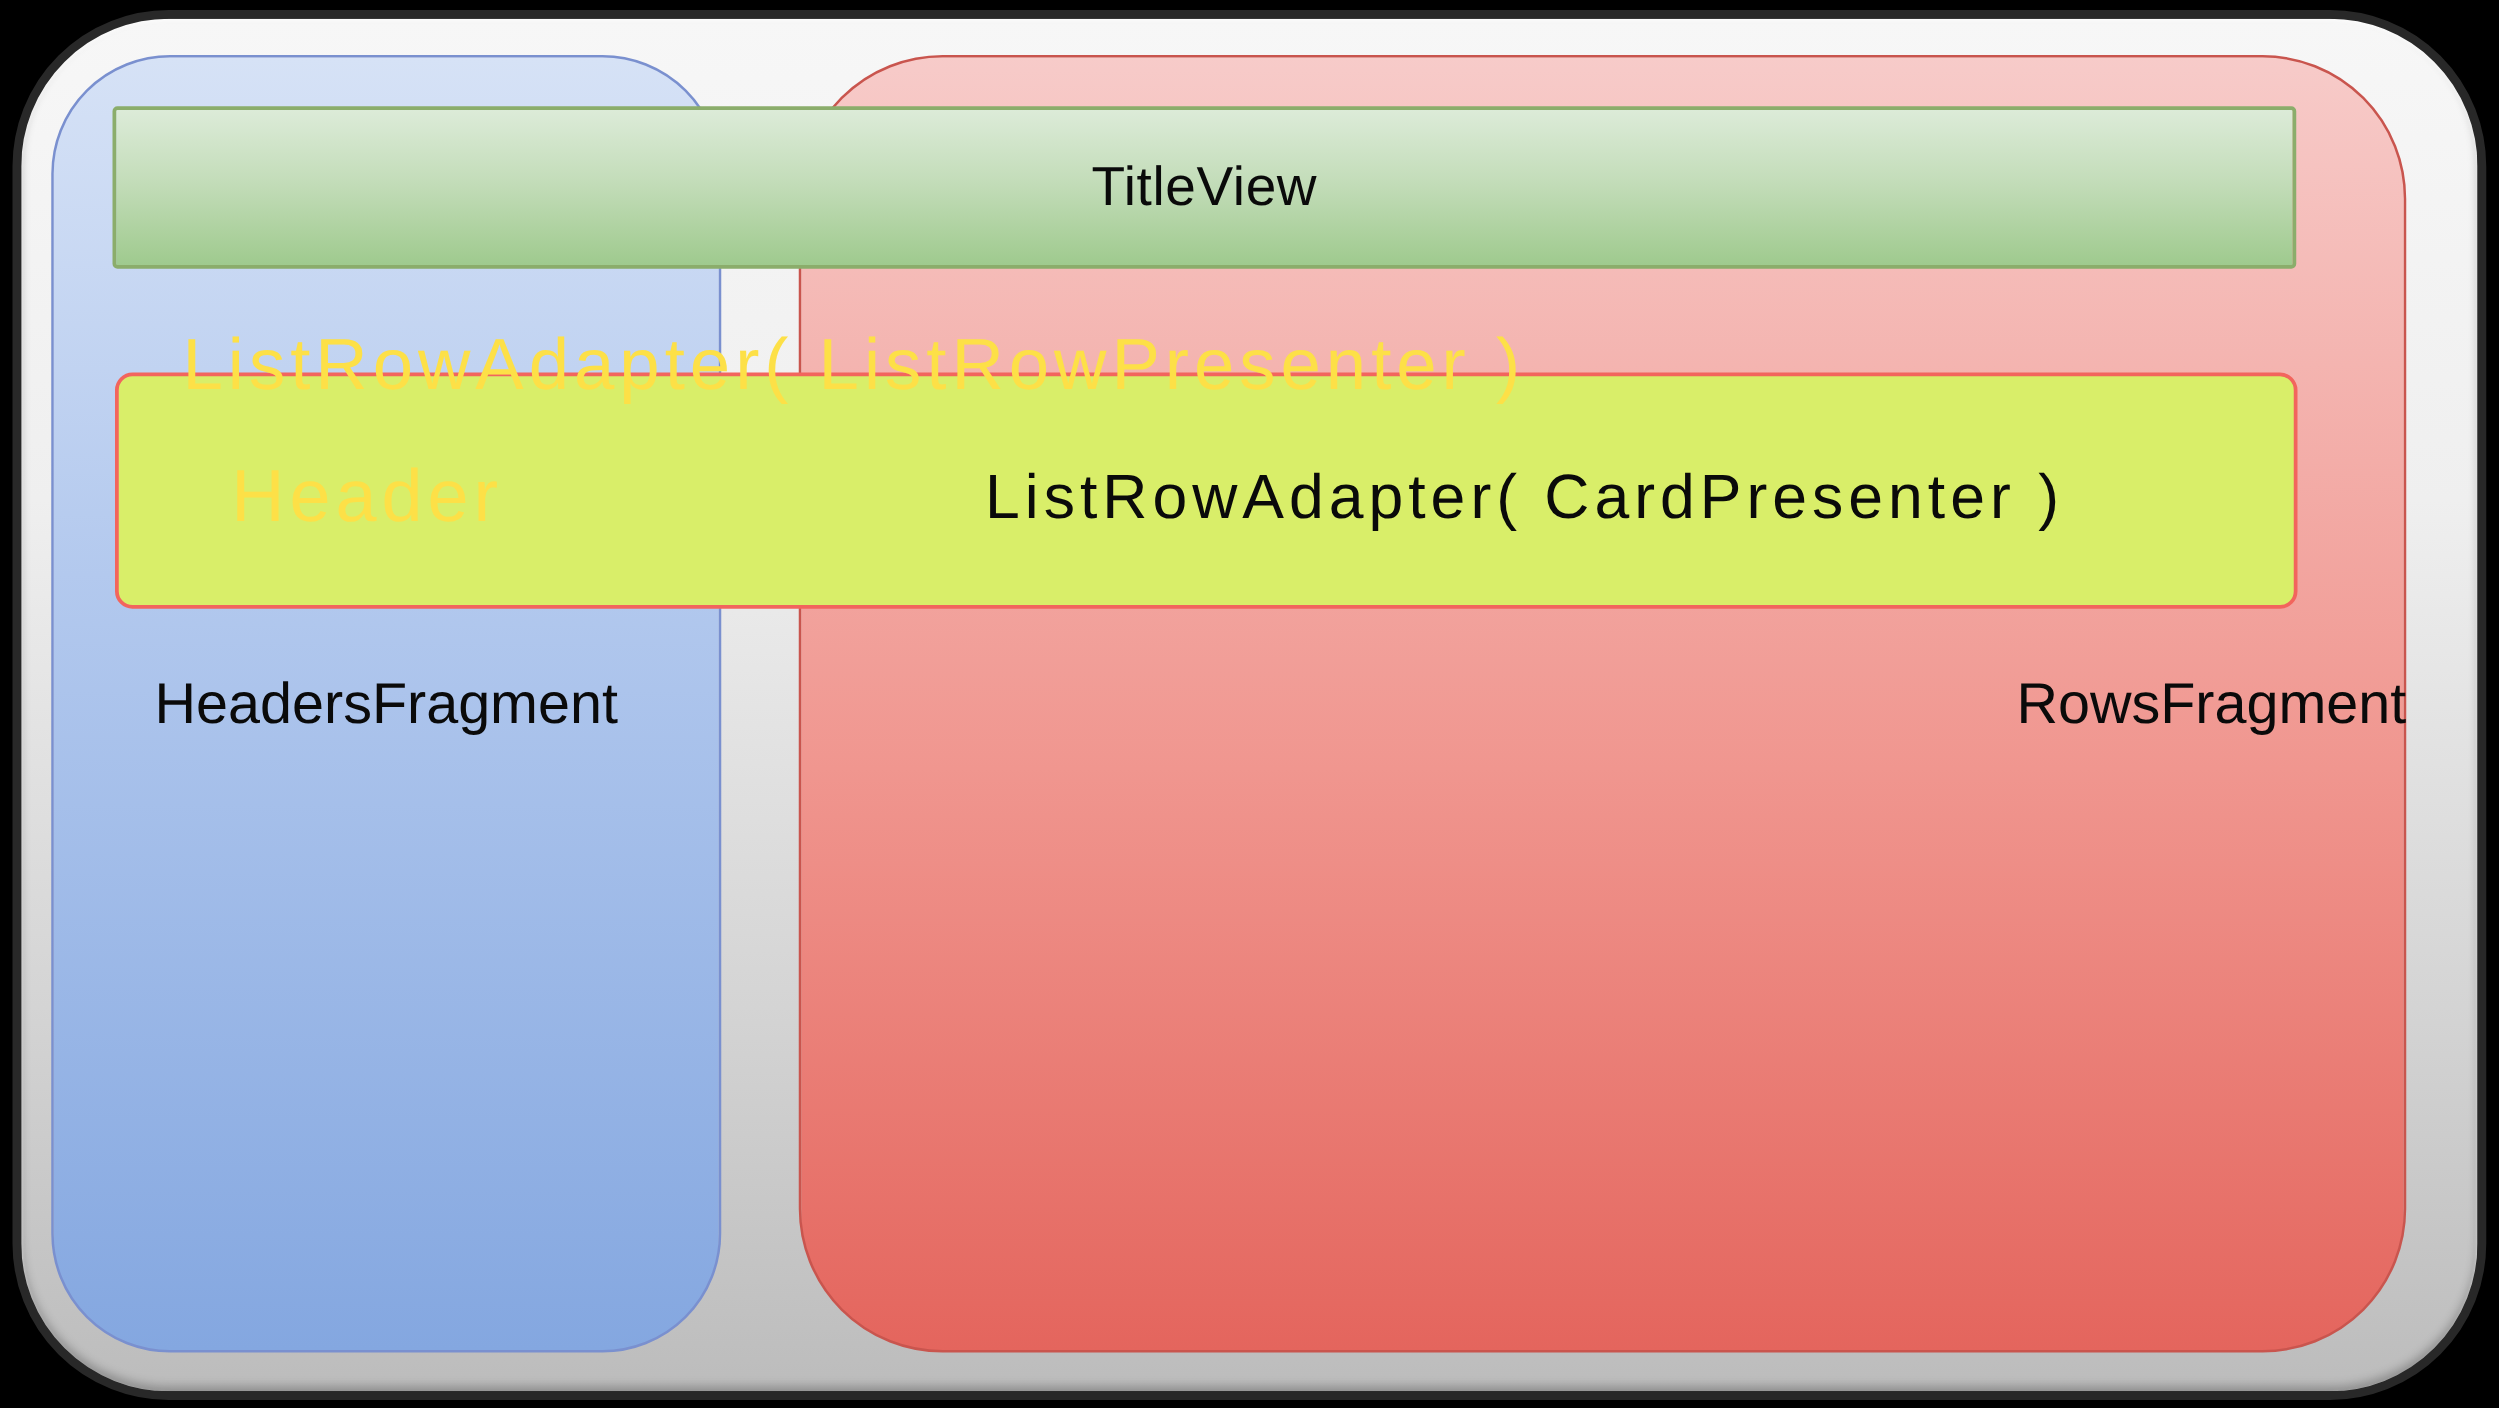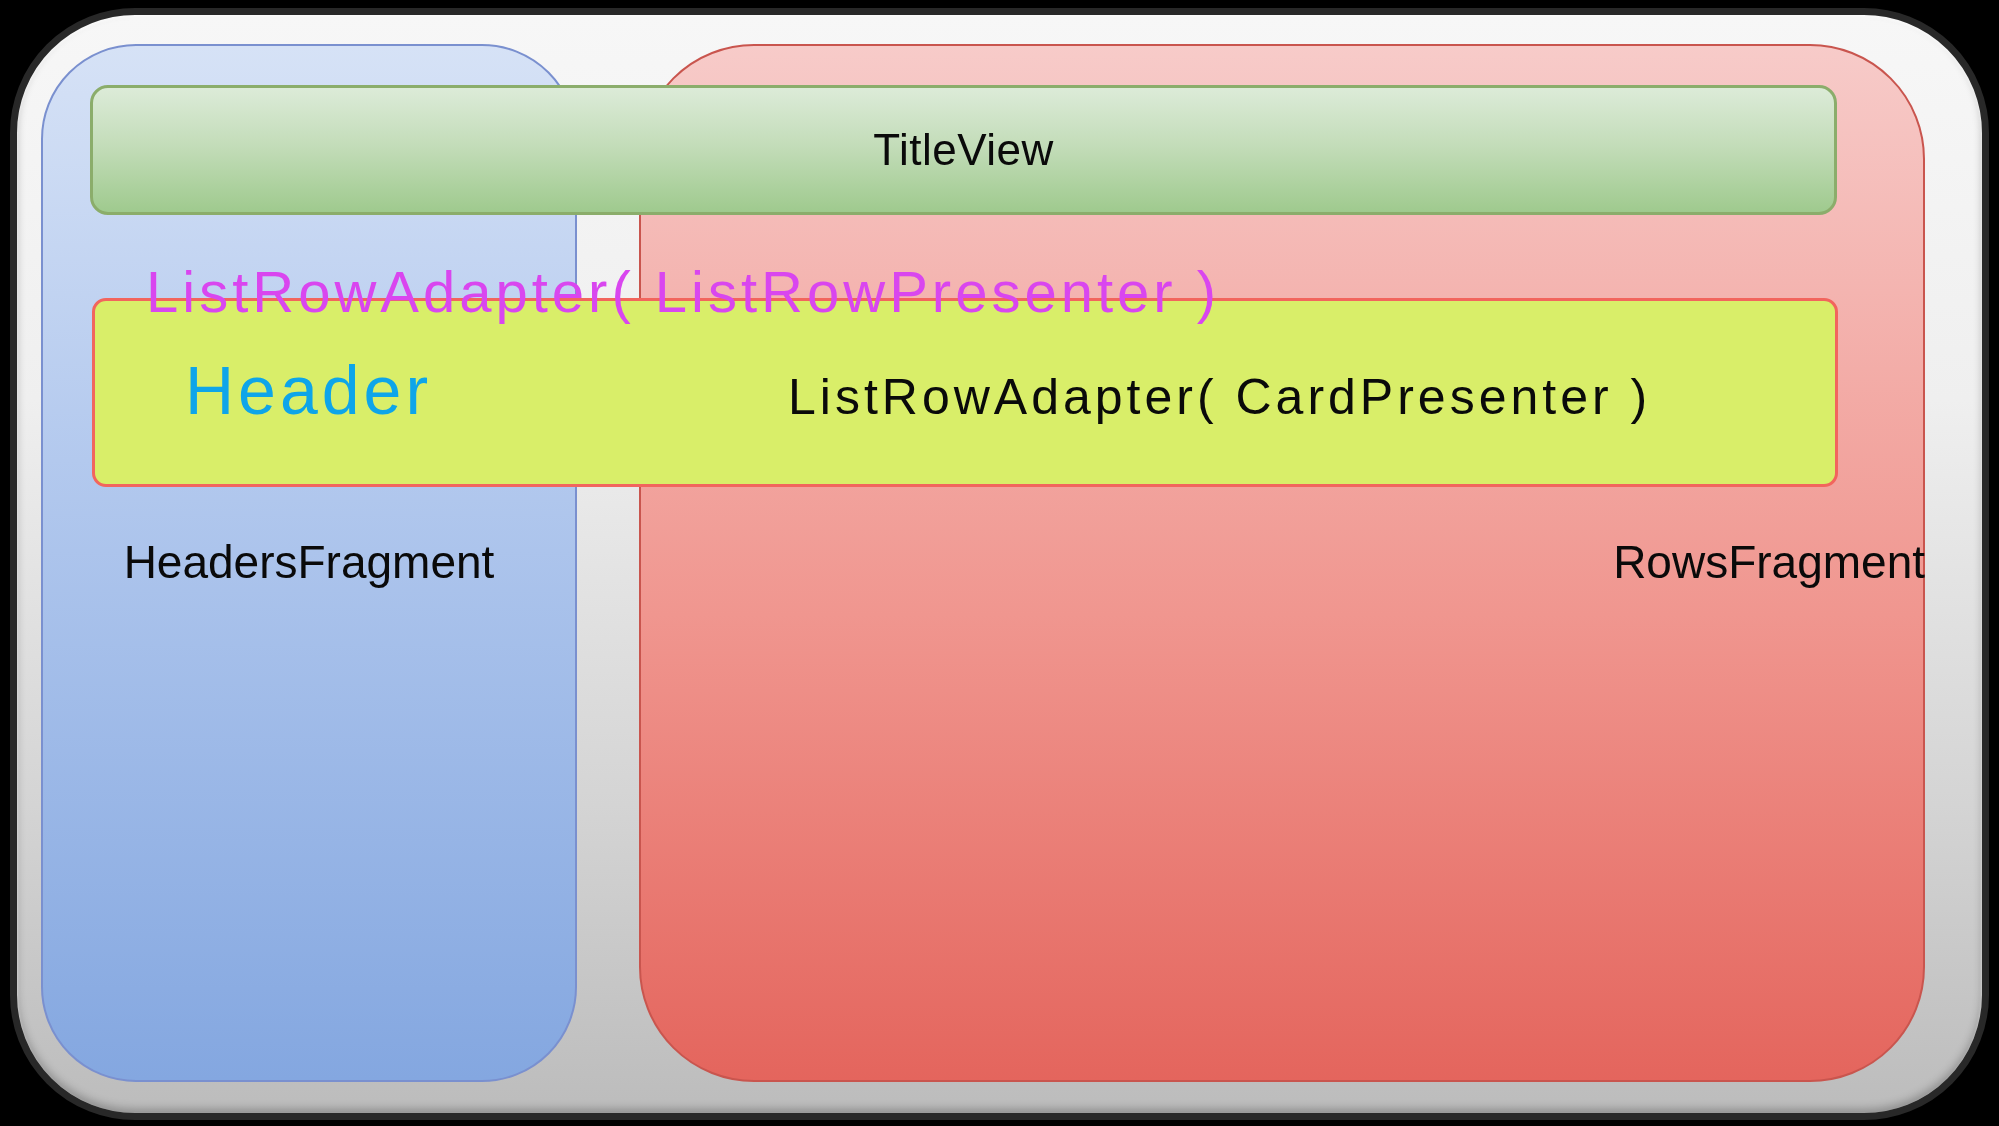--- a/index.html
+++ b/index.html
@@ -49,21 +49,21 @@
     background: linear-gradient(180deg, #f7cbc9 0%, #f0968f 55%, #e4655d 100%);
     z-index: 2;
   }
   
   .title-view {
     position: absolute;
     left: 90px; top: 85px;
     width: 1747px; height: 130px;
     box-sizing: border-box;
     border: 3px solid #8bad6b;
-    border-radius: 18px;
+    border-radius: 4px;
     background: linear-gradient(180deg, #dcebd8 0%, #c4ddba 45%, #9fca8e 100%);
     display: flex;
     align-items: center;
     justify-content: center;
     z-index: 3;
   }
   .title-view-label {
     font-size: 44px;
     color: #0a0a0a;
     letter-spacing: 0.5px;
@@ -79,31 +79,31 @@
     background: #d9ee69;
     z-index: 4;
   }
   
   .adapter-caption {
     position: absolute;
     left: 146px; top: 263px;
     font-size: 58px;
     letter-spacing: 4px;
     line-height: 1;
-    color: #d946ef;
+    color: #fde047;
     white-space: nowrap;
     z-index: 6;
   }
   .header-label {
     position: absolute;
-    left: 185px; top: 356px;
-    font-size: 68px;
+    left: 185px; top: 368px;
+    font-size: 59px;
     letter-spacing: 4px;
     line-height: 1;
-    color: #0ea5e9;
+    color: #fde047;
     white-space: nowrap;
     z-index: 5;
   }
   .card-adapter-label {
     position: absolute;
     left: 788px; top: 372px;
     font-size: 50px;
     letter-spacing: 4px;
     line-height: 1;
     color: #0a0a0a;

